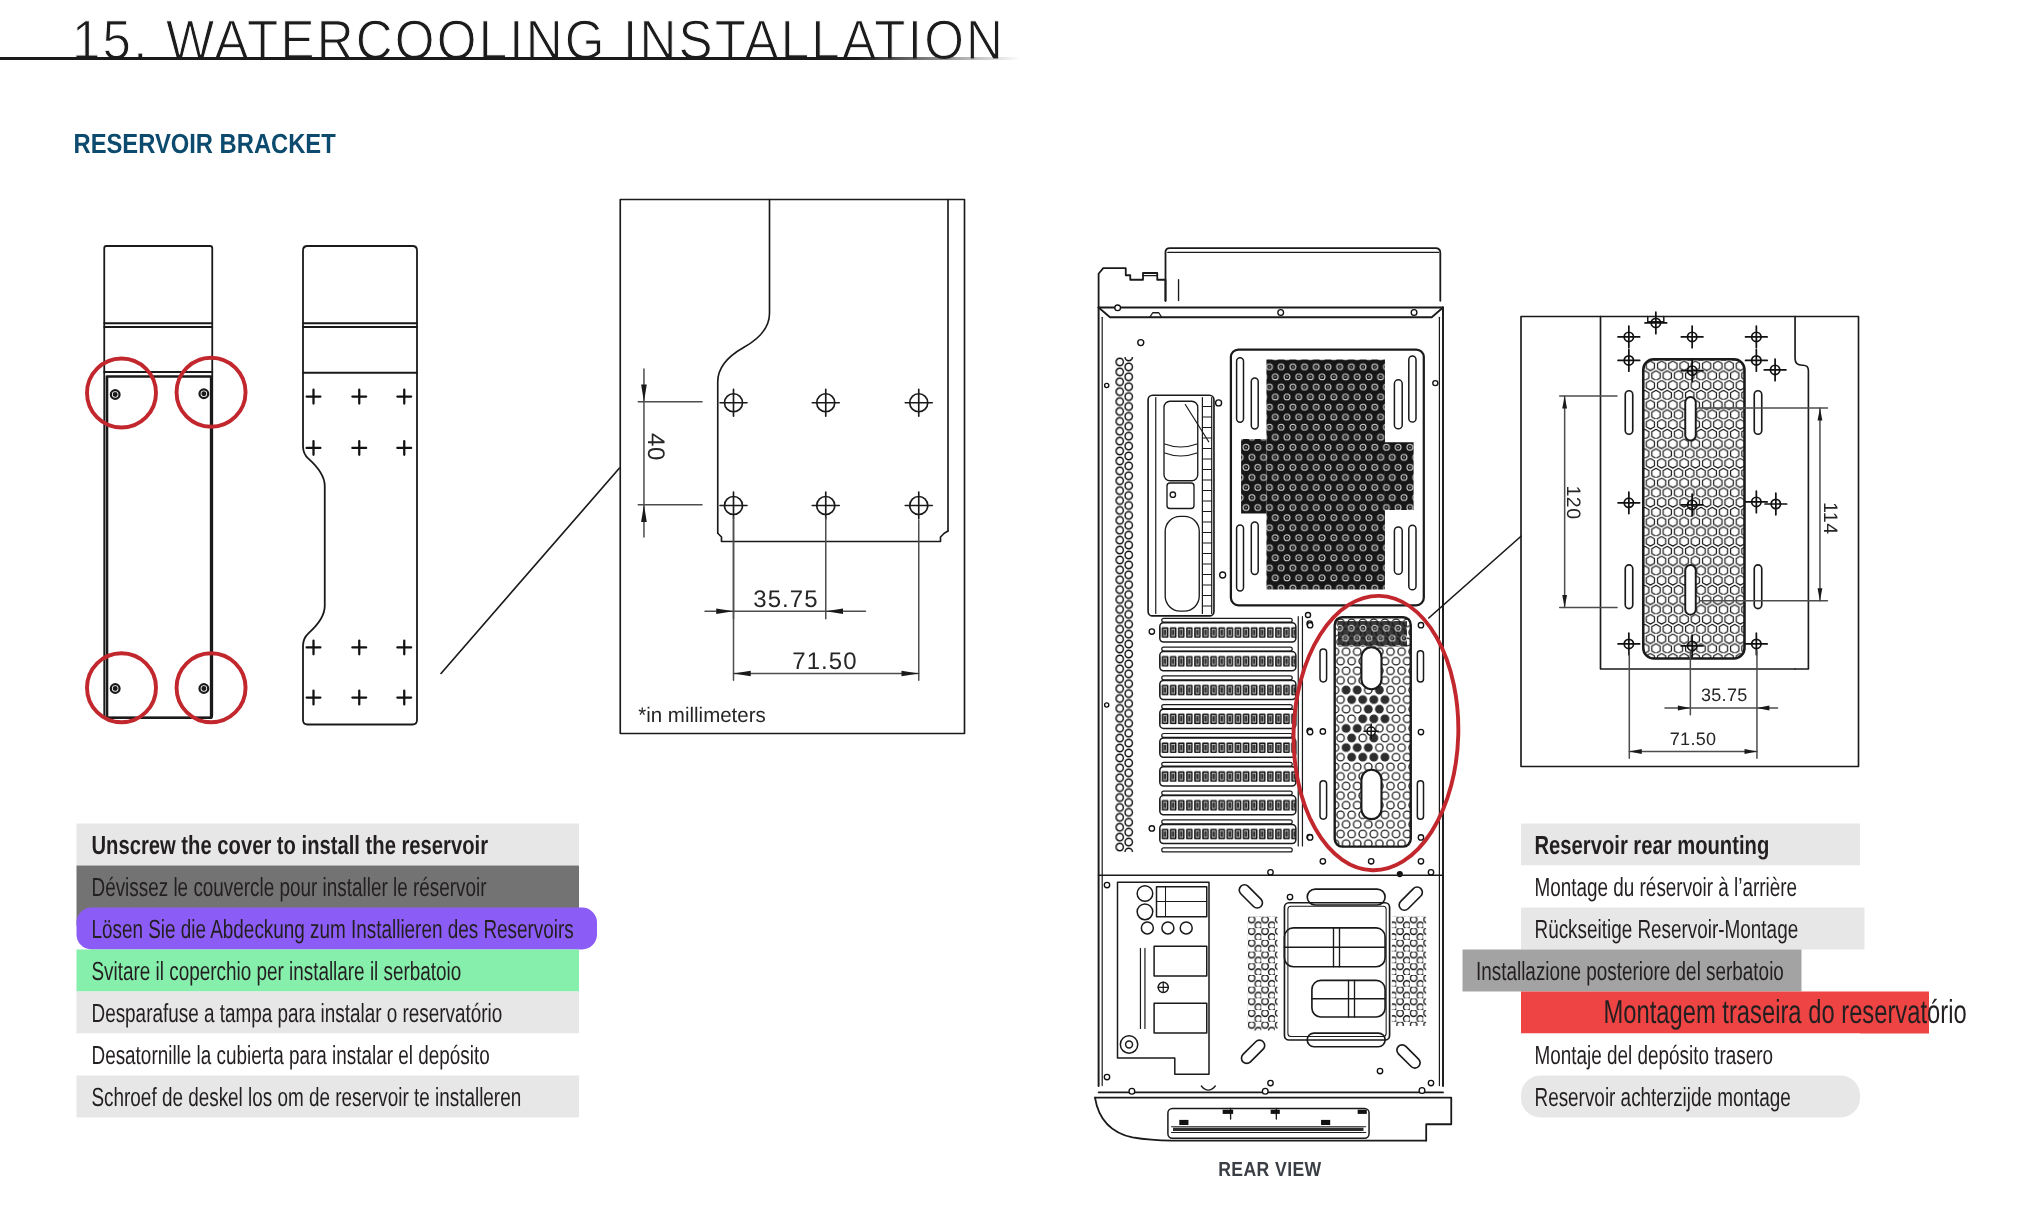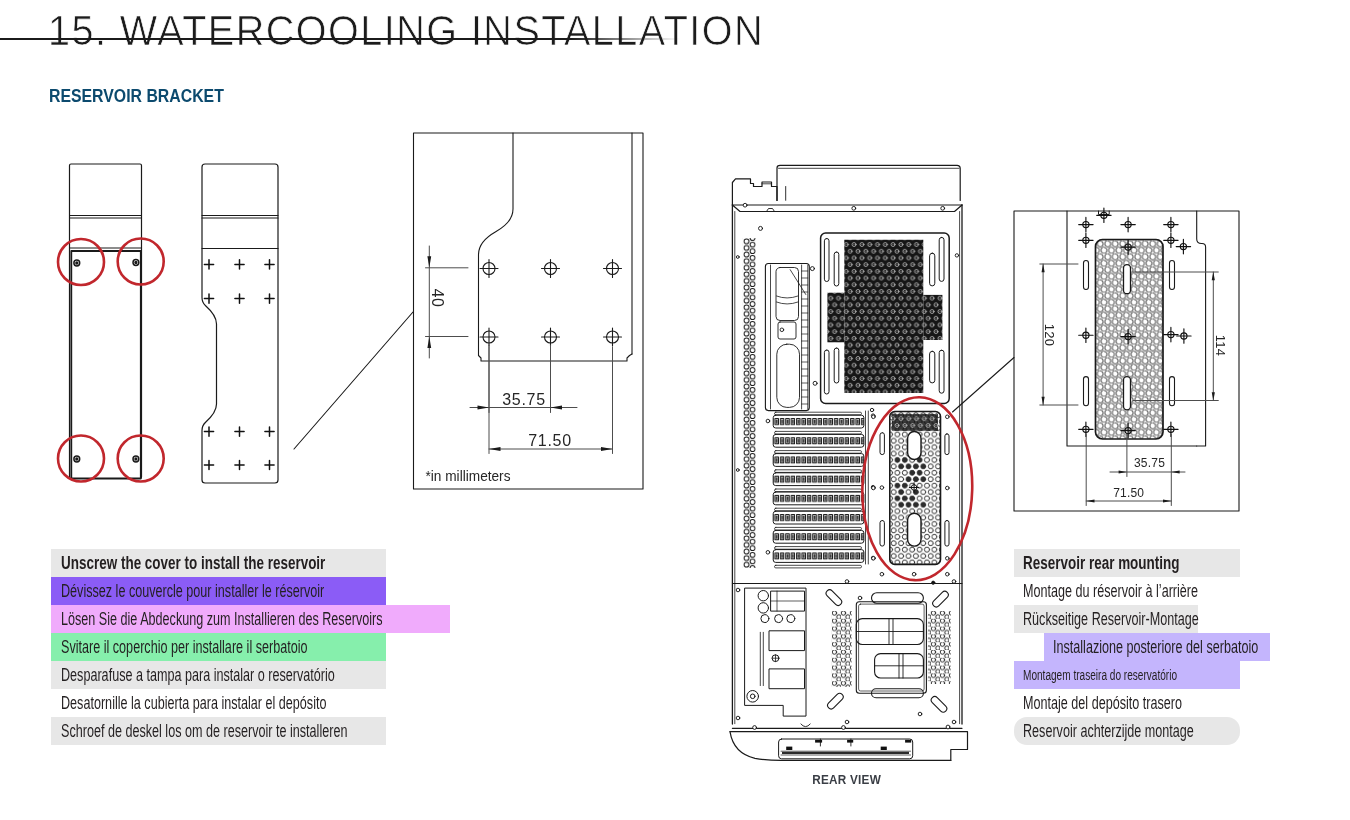--- a/index.html
+++ b/index.html
@@ -5,21 +5,21 @@
   html,body{margin:0;padding:0;width:1350px;height:820px;background:#fff;overflow:hidden;}
   body{font-family:"Liberation Sans", sans-serif;position:relative;}
   .abs{position:absolute;}
   .row{position:absolute;color:#231f20;white-space:nowrap;}
   .row span{display:inline-block;transform-origin:0 50%;}
   svg text{font-family:"Liberation Sans", sans-serif;}
 </style>
 </head>
 <body>
 
-<div class="abs" style="left:48px;top:5.5px;font-size:43px;color:#1c1c1c;letter-spacing:1.6px;-webkit-text-stroke:0.7px #fff;"><span style="display:inline-block;transform:scaleX(0.92);transform-origin:0 0;">15. WATERCOOLING INSTALLATION</span></div>
+<div class="abs" style="left:48px;top:5.5px;font-size:37px;color:#1c1c1c;letter-spacing:1.6px;-webkit-text-stroke:0.7px #fff;"><span style="display:inline-block;transform:scaleX(0.92);transform-origin:0 0;">15. WATERCOOLING INSTALLATION</span></div>
 
 <div class="abs" style="left:0;top:37.5px;width:680px;height:2px;background:linear-gradient(to right,#1b1b1b 0%,#1b1b1b 84%,rgba(27,27,27,0) 100%);"></div>
 
 <div class="abs" style="left:49px;top:85px;font-size:18.5px;font-weight:bold;color:#0c4a6e;"><span style="display:inline-block;transform:scaleX(0.856);transform-origin:0 0;">RESERVOIR BRACKET</span></div>
 
 <svg class="abs" style="left:0;top:0;" width="1350" height="820" viewBox="0 0 1350 820" fill="none" stroke-linecap="round" stroke-linejoin="round">
 <defs>
 
   <pattern id="mesh" width="7.8" height="13.4" patternUnits="userSpaceOnUse">
     <rect width="7.8" height="13.4" fill="#161616"></rect>
@@ -541,37 +541,37 @@
   <path d="M1086.2 501 L1094.5 499.4 V502.6 Z"></path>
   <path d="M1171.3 501 L1163 499.4 V502.6 Z"></path>
 </g>
 <text x="1128.7" y="496.5" fill="#262626" font-size="12" letter-spacing="0.2" text-anchor="middle" stroke="none">71.50</text>
 </svg>
 
 <div class="abs" style="left:770px;top:771.5px;width:154px;text-align:center;font-size:13.5px;font-weight:bold;color:#3a3e45;letter-spacing:0.3px;"><span style="display:inline-block;transform:scaleX(0.87);transform-origin:50% 0;">REAR VIEW</span></div>
 
 <div class="row" style="left:50.7px;top:549px;width:335px;height:28px;background:#e7e7e7;font-size:17.5px;line-height:28px;font-weight:bold;"><span style="margin-left:10.4px;transform:scaleX(0.77);">Unscrew the cover to install the reservoir</span></div>
 
-<div class="row" style="left:50.7px;top:577px;width:335px;height:40px;background:#8b5cf6;font-size:17.5px;line-height:28px;"><span style="margin-left:10.4px;transform:scaleX(0.72);">Dévissez le couvercle pour installer le réservoir</span></div>
-
-<div class="row" style="left:50.7px;top:605px;width:399px;height:28px;background:#f0abfc;font-size:17.5px;line-height:28px;"><span style="margin-left:10.4px;transform:scaleX(0.72);">Lösen Sie die Abdeckung zum Installieren des Reservoirs</span></div>
+<div class="row" style="left:50.7px;top:577px;width:335px;height:40px;background:#737373;font-size:17.5px;line-height:28px;"><span style="margin-left:10.4px;transform:scaleX(0.72);">Dévissez le couvercle pour installer le réservoir</span></div>
+
+<div class="row" style="left:50.7px;top:605px;width:347px;height:28px;background:#8b5cf6;font-size:17.5px;line-height:28px;border-radius:10px;"><span style="margin-left:10.4px;transform:scaleX(0.72);">Lösen Sie die Abdeckung zum Installieren des Reservoirs</span></div>
 
 <div class="row" style="left:50.7px;top:633px;width:335px;height:28px;background:#86efac;font-size:17.5px;line-height:28px;"><span style="margin-left:10.4px;transform:scaleX(0.72);">Svitare il coperchio per installare il serbatoio</span></div>
 
 <div class="row" style="left:50.7px;top:661px;width:335px;height:28px;background:#e7e7e7;font-size:17.5px;line-height:28px;"><span style="margin-left:10.4px;transform:scaleX(0.72);">Desparafuse a tampa para instalar o reservatório</span></div>
 
 <div class="row" style="left:50.7px;top:689px;width:335px;height:28px;background:#fff;font-size:17.5px;line-height:28px;"><span style="margin-left:10.4px;transform:scaleX(0.72);">Desatornille la cubierta para instalar el depósito</span></div>
 
 <div class="row" style="left:50.7px;top:717px;width:335px;height:28px;background:#e7e7e7;font-size:17.5px;line-height:28px;"><span style="margin-left:10.4px;transform:scaleX(0.72);">Schroef de deskel los om de reservoir te installeren</span></div>
 
 <div class="row" style="left:1014.2px;top:549px;width:225.8px;height:28px;background:#e7e7e7;font-size:17.5px;line-height:28px;font-weight:bold;"><span style="margin-left:8.6px;transform:scaleX(0.77);">Reservoir rear mounting</span></div>
 
 <div class="row" style="left:1014.2px;top:577px;width:225.8px;height:28px;background:#fff;font-size:17.5px;line-height:28px;"><span style="margin-left:8.6px;transform:scaleX(0.72);">Montage du réservoir à l’arrière</span></div>
 
-<div class="row" style="left:1014.2px;top:605px;width:184px;height:28px;background:#e7e7e7;font-size:17.5px;line-height:28px;"><span style="margin-left:8.6px;transform:scaleX(0.72);">Rückseitige Reservoir-Montage</span></div>
-
-<div class="row" style="left:1044px;top:633px;width:225.8px;height:28px;background:#c4b5fd;font-size:17.5px;line-height:28px;"><span style="margin-left:8.6px;transform:scaleX(0.72);">Installazione posteriore del serbatoio</span></div>
-
-<div class="row" style="left:1014.2px;top:661px;width:225.8px;height:28px;background:#c4b5fd;font-size:14px;line-height:28px;"><span style="margin-left:8.6px;transform:scaleX(0.72);">Montagem traseira do reservatório</span></div>
+<div class="row" style="left:1014.2px;top:605px;width:229px;height:28px;background:#e7e7e7;font-size:17.5px;line-height:28px;"><span style="margin-left:8.6px;transform:scaleX(0.72);">Rückseitige Reservoir-Montage</span></div>
+
+<div class="row" style="left:975px;top:633px;width:225.8px;height:28px;background:#a3a3a3;font-size:17.5px;line-height:28px;"><span style="margin-left:8.6px;transform:scaleX(0.72);">Installazione posteriore del serbatoio</span></div>
+
+<div class="row" style="left:1014.2px;top:661px;width:225.8px;height:28px;background:#ef4444;font-size:22px;line-height:28px;padding-left:46px;"><span style="margin-left:8.6px;transform:scaleX(0.72);">Montagem traseira do reservatório</span></div>
 
 <div class="row" style="left:1014.2px;top:689px;width:225.8px;height:24px;background:#fff;font-size:17.5px;line-height:28px;"><span style="margin-left:8.6px;transform:scaleX(0.72);">Montaje del depósito trasero</span></div>
 
 <div class="row" style="left:1014.2px;top:717px;width:225.8px;height:28px;background:#e7e7e7;font-size:17.5px;line-height:28px;border-radius:13px;"><span style="margin-left:8.6px;transform:scaleX(0.72);">Reservoir achterzijde montage</span></div>
 
 </body></html>

